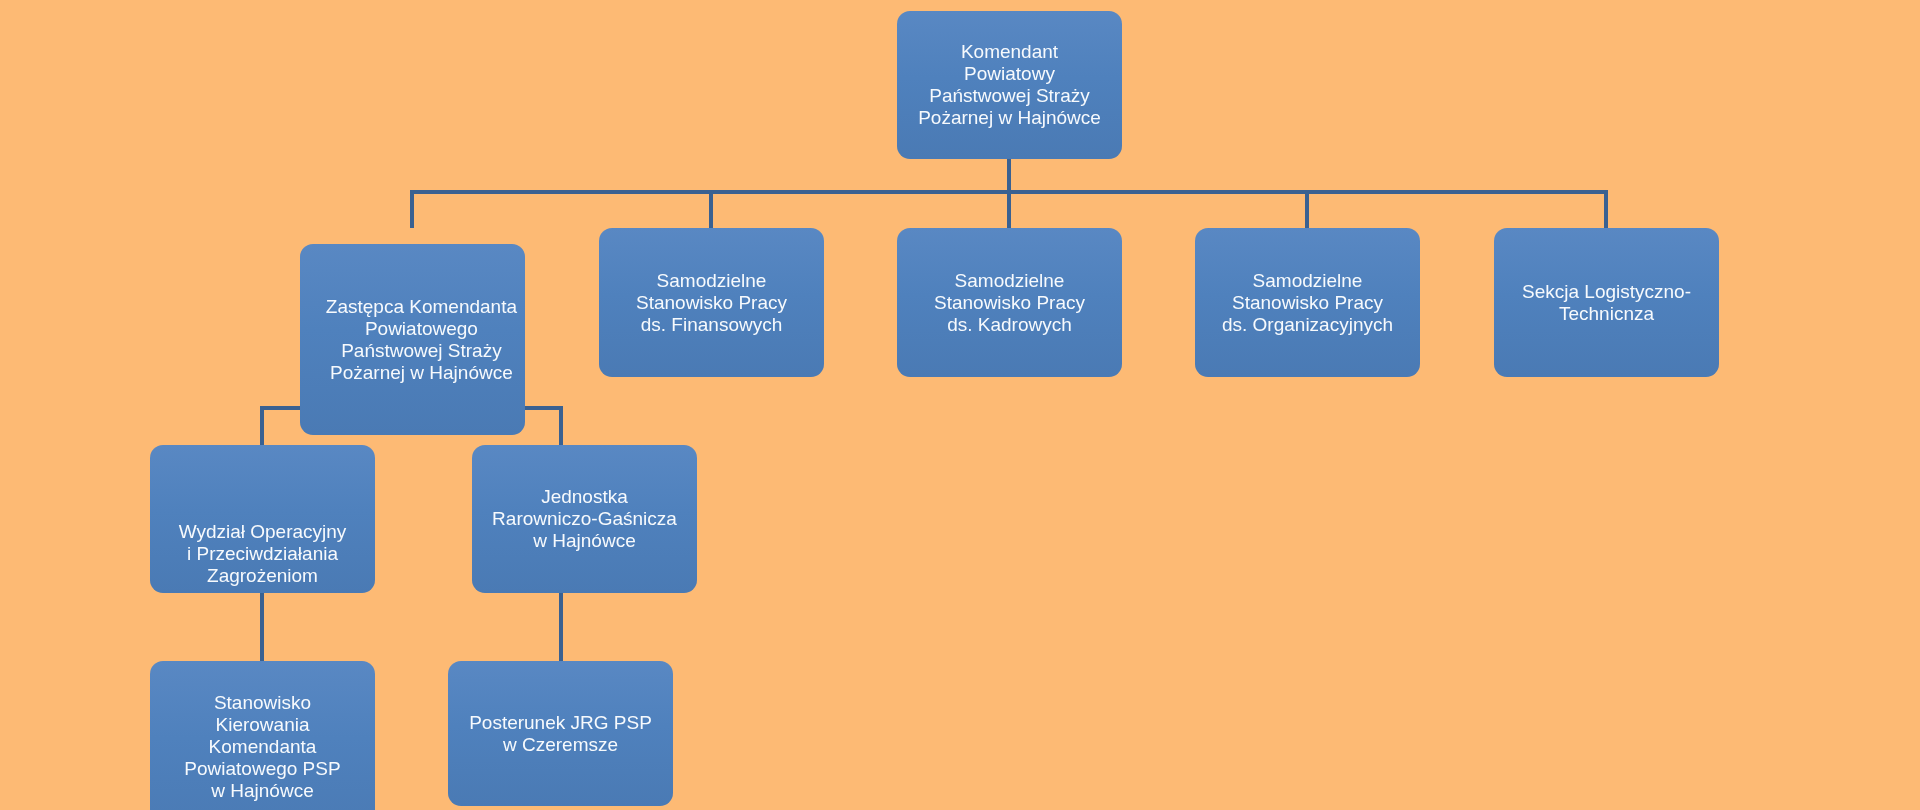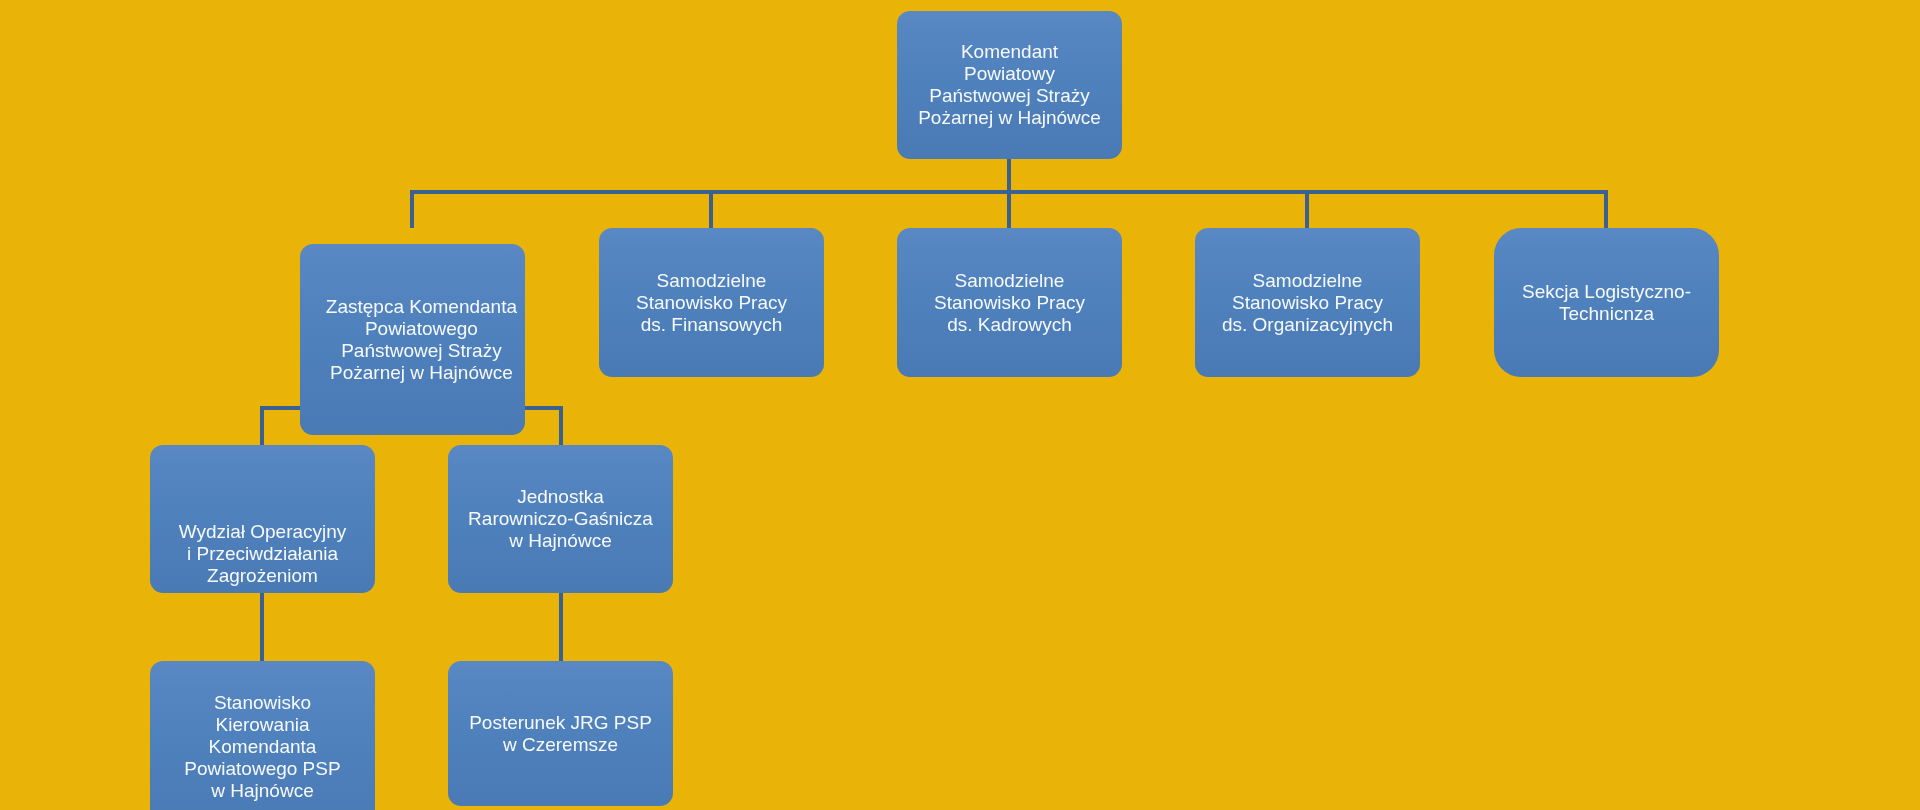--- a/index.html
+++ b/index.html
@@ -4,21 +4,21 @@
 <style>
   html, body {
     margin: 0;
     padding: 0;
     background: #ffffff;
   }
   .canvas {
     position: relative;
     width: 1920px;
     height: 810px;
-    background: #eab308;
+    background: #fdba74;
     overflow: hidden;
     font-family: "Liberation Sans", sans-serif;
   }
   .node {
     position: absolute;
     box-sizing: border-box;
     width: 225px;
     height: 148px;
     border-radius: 13px;
     background: linear-gradient(180deg, #5988c3 0%, #4f81bd 45%, #4a7ab4 100%);
@@ -35,23 +35,23 @@
   .conn {
     position: absolute;
     background: #3a6191;
   }
   
   #n-root          { left: 897px;  top: 11px;  height: 148px; }
   #n-zastepca      { left: 300px;  top: 244px; height: 191px; justify-content: flex-end; }
   #n-finansowe     { left: 599px;  top: 228px; height: 149px; }
   #n-kadrowe       { left: 897px;  top: 228px; height: 149px; }
   #n-organizacyjne { left: 1195px; top: 228px; height: 149px; }
-  #n-sekcja        { left: 1494px; top: 228px; height: 149px; border-radius: 27px; }
+  #n-sekcja        { left: 1494px; top: 228px; height: 149px; }
   #n-wydzial       { left: 150px;  top: 445px; height: 148px; align-items: flex-end; }
-  #n-jednostka     { left: 448px;  top: 445px; height: 148px; }
+  #n-jednostka     { left: 472px;  top: 445px; height: 148px; }
   #n-stanowisko    { left: 150px;  top: 661px; height: 171px; }
   #n-posterunek    { left: 448px;  top: 661px; height: 145px; padding-left: 8px; }
   
   #c1-stem  { left: 1007px; top: 159px; width: 4px;    height: 35px; }
   #c1-hbar  { left: 410px;  top: 190px; width: 1198px; height: 4px;  }
   #c1-d1    { left: 410px;  top: 190px; width: 4px;    height: 38px; }
   #c1-d2    { left: 709px;  top: 190px; width: 4px;    height: 38px; }
   #c1-d3    { left: 1007px; top: 194px; width: 4px;    height: 34px; }
   #c1-d4    { left: 1305px; top: 190px; width: 4px;    height: 38px; }
   #c1-d5    { left: 1604px; top: 190px; width: 4px;    height: 38px; }

